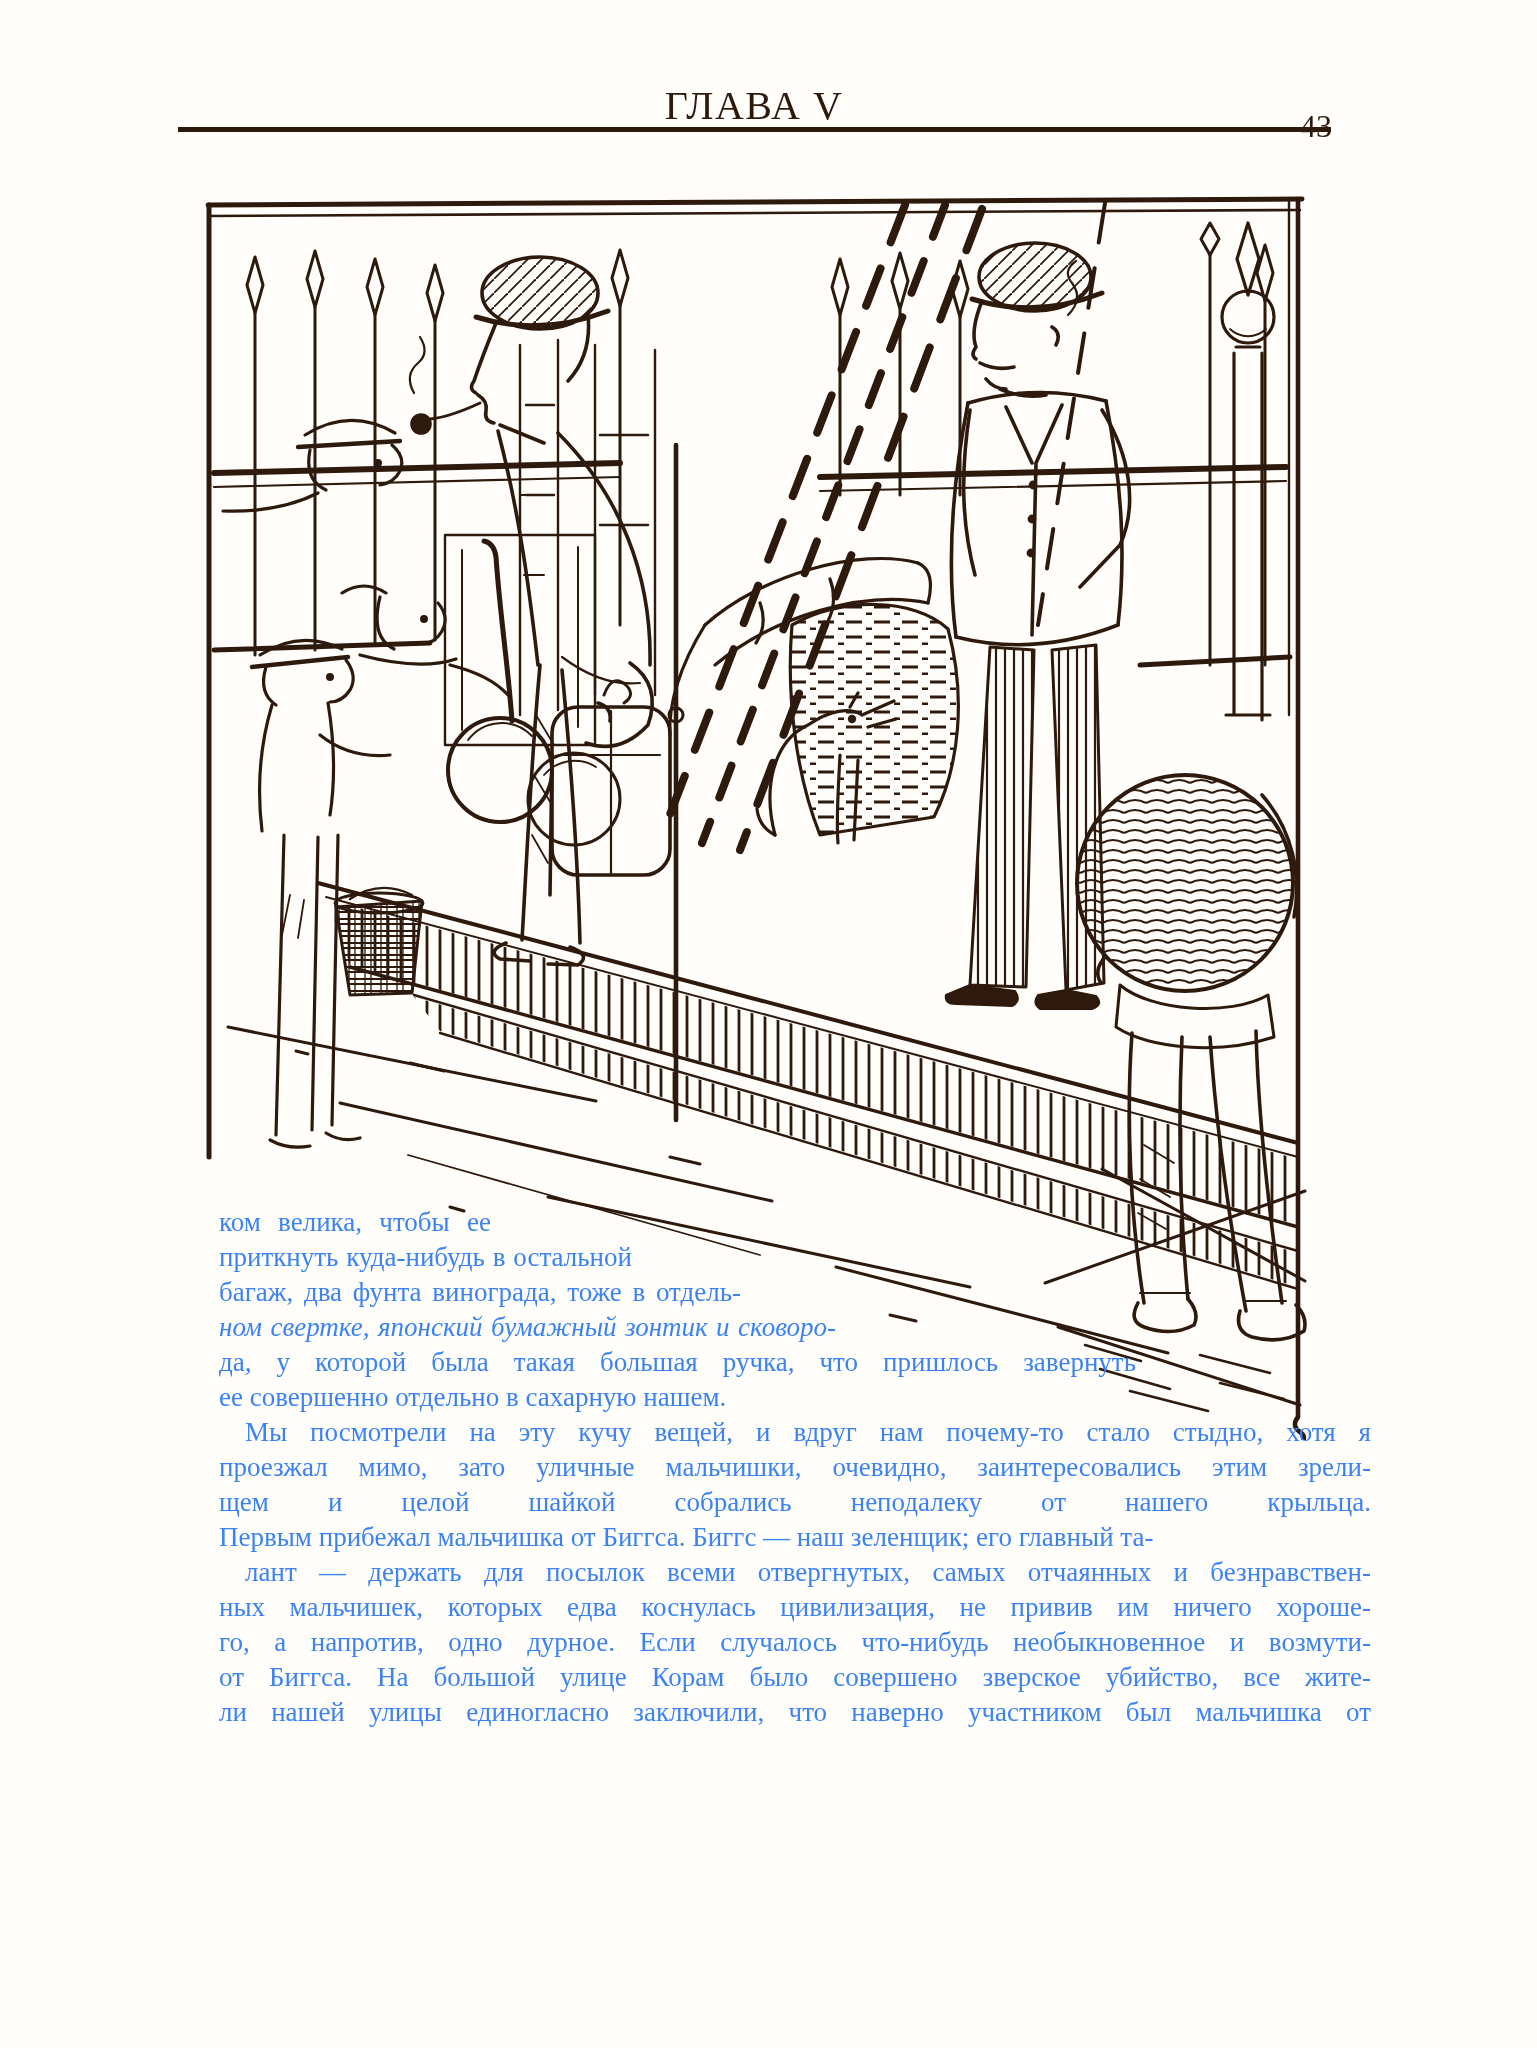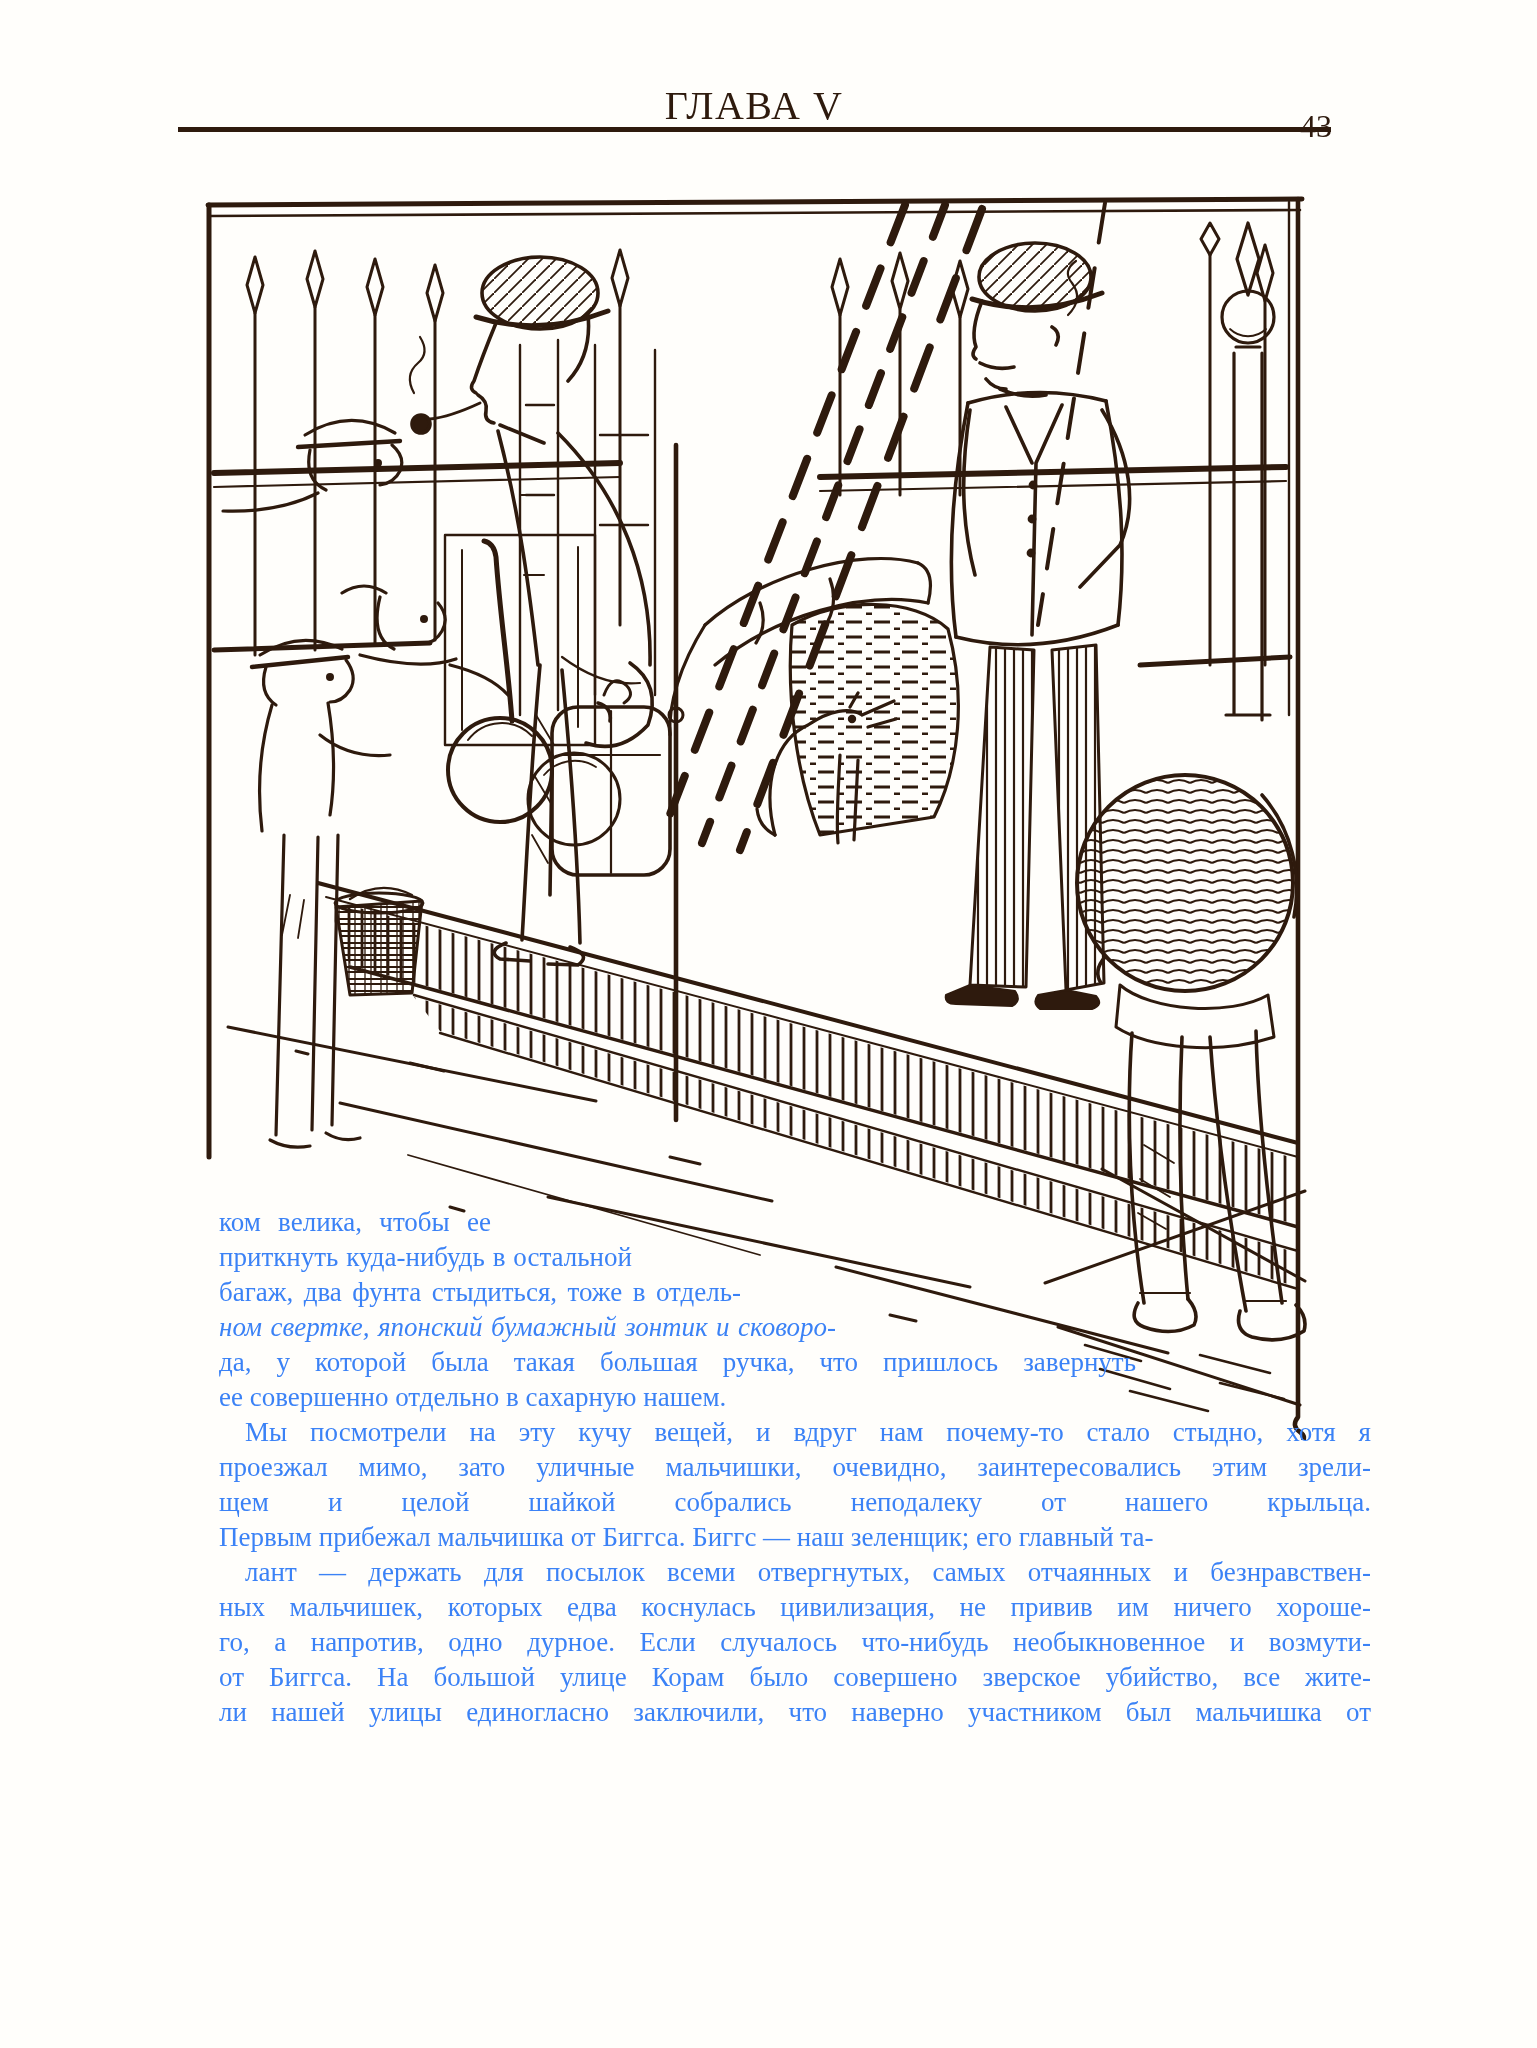--- a/index.html
+++ b/index.html
@@ -241,21 +241,21 @@
           <path d="M210,868 l34,8 M470,962 l30,7 M690,1120 l26,6 M96,856 l12,3 M250,1012 l14,4"></path>
           <path d="M208,960 L560,1060" stroke-width="1.8"></path>
         </g>
       </g>
     </svg>
   </figure>
 
   <main class="body-text">
       <div class="tl">ком велика, чтобы ее</div>
       <div class="tl">приткнуть куда-нибудь в остальной</div>
-      <div class="tl">багаж, два фунта стыдиться, тоже в отдель-</div>
+      <div class="tl">багаж, два фунта винограда, тоже в отдель-</div>
       <div class="tl">ном свертке, японский бумажный зонтик и сковоро-</div>
       <div class="tl">да, у которой была такая большая ручка, что пришлось завернуть</div>
       <div class="tl">ее совершенно отдельно в сахарную нашем.</div>
       <div class="tl">Мы посмотрели на эту кучу вещей, и вдруг нам почему-то стало стыдно, хотя я</div>
       <div class="tl">проезжал мимо, зато уличные мальчишки, очевидно, заинтересовались этим зрели-</div>
       <div class="tl">щем и целой шайкой собрались неподалеку от нашего крыльца.</div>
       <div class="tl">Первым прибежал мальчишка от Биггса. Биггс — наш зеленщик; его главный та-</div>
       <div class="tl">лант — держать для посылок всеми отвергнутых, самых отчаянных и безнравствен-</div>
       <div class="tl">ных мальчишек, которых едва коснулась цивилизация, не привив им ничего хороше-</div>
       <div class="tl">го, а напротив, одно дурное. Если случалось что-нибудь необыкновенное и возмути-</div>

